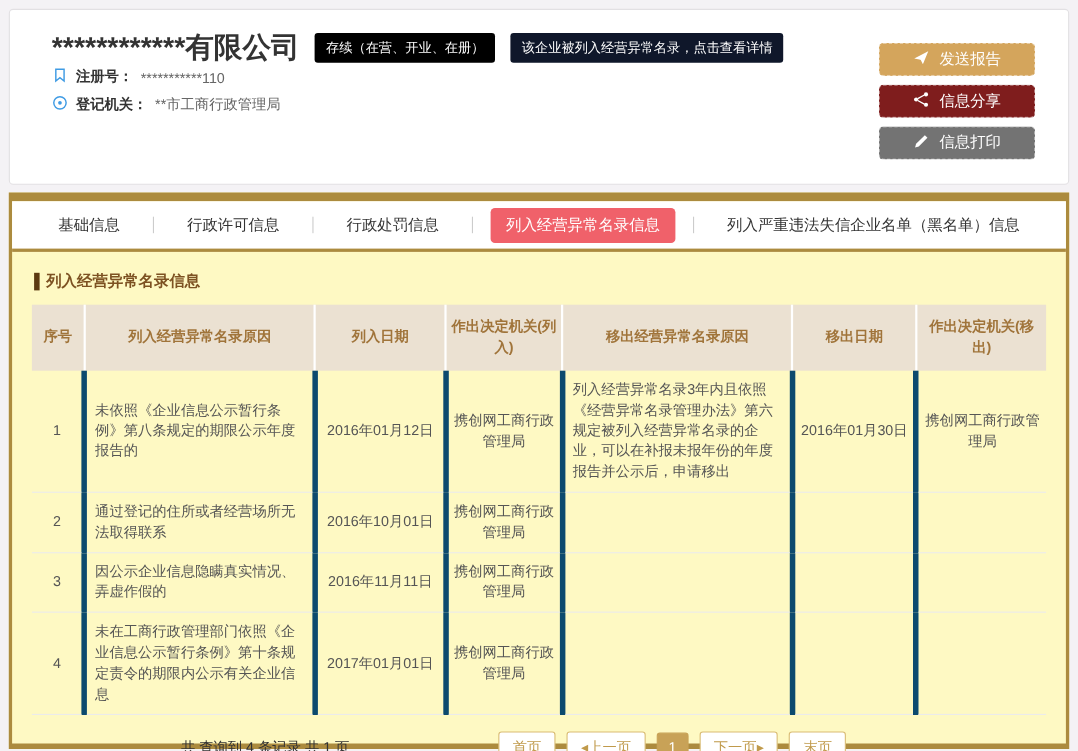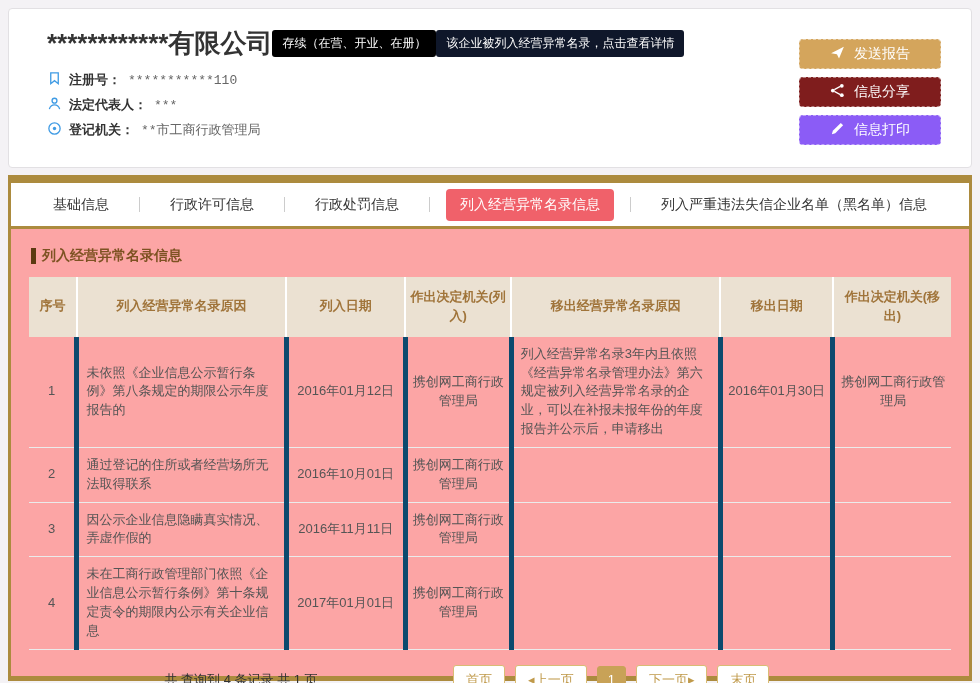--- a/index.html
+++ b/index.html
@@ -13,46 +13,46 @@
   
   .header-card {
     position: relative;
     margin: 8px 8px 0;
     height: 160px;
     background: #fff;
     border: 1px solid #e2e0e3;
     border-radius: 4px;
     padding: 20px 30px 0 38px;
   }
-  .title-row { display: flex; align-items: center; }
+  .title-row { display: flex; align-items: center; gap: 14px; }
   .company-name { font-size: 26px; font-weight: bold; color: #333; line-height: 1.1; }
   .badge { font-size: 12px; color: #fff; padding: 5px 10px; border-radius: 3px; white-space: nowrap; }
   .badge-blue { background: #000000; }
   .badge-red  { background: #0f172a; cursor: pointer; }
-  .info-list { margin-top: 10px; }
+  .info-list { }
   .info-row { display: flex; align-items: center; height: 25px; font-size: 13px; gap: 7px; }
   .info-row svg { width: 15px; height: 15px; flex: none; }
   .info-label { color: #333; font-weight: bold; }
-  .info-value { color: #666; font-family: Liberation Mono, monospace; }
+  .info-value { color: #666; }
   .actions { position: absolute; right: 30px; top: 30px; width: 142px; display: flex; flex-direction: column; gap: 8px; }
   .action-btn {
     height: 30px; border-radius: 4px; color: #fff; font-size: 14px;
     display: flex; align-items: center; justify-content: center; gap: 9px;
     border: 1px dashed rgba(255,255,255,.45); cursor: pointer;
   }
   .action-btn svg { width: 15px; height: 15px; }
   .btn-send  { background: #d4a55c; }
   .btn-share { background: #7f1d1d; }
-  .btn-print { background: #8b5cf6; }
+  .btn-print { background: #737373; }
 
   
   .main-frame {
     margin: 7px 8px 0;
     height: 506px;
-    background: #fca5a5;
+    background: #fef9c3;
     border: 3px solid #ac8b3e;
     border-top-width: 8px;
     border-bottom-width: 5px;
   }
   .tab-bar {
     display: flex; align-items: center; justify-content: space-between;
     height: 46px; padding: 0 28px;
     border-bottom: 3px solid #ac8b3e; background: #fff;
   }
   .tab { font-size: 14px; color: #333; cursor: pointer; padding: 7px 14px; white-space: nowrap; }
@@ -103,30 +103,20 @@
 
   <div class="info-list">
     <div class="info-row">
       <span>
         <svg viewBox="0 0 16 16" fill="none" stroke="#3f9be4" stroke-width="1.4">
             <path d="M4 2h8v11.5L8 10.3 4 13.5z"></path>
           </svg>
       </span>
       <span class="info-label">注册号：</span>
       <span class="info-value">***********110</span>
-    </div>
-    <div class="info-row">
-      <span>
-        <svg viewBox="0 0 16 16" fill="none" stroke="#3f9be4" stroke-width="1.4">
-            <circle cx="8" cy="5" r="2.6"></circle>
-            <path d="M2.5 14c.8-3 2.7-4.5 5.5-4.5s4.7 1.5 5.5 4.5"></path>
-          </svg>
-      </span>
-      <span class="info-label">法定代表人：</span>
-      <span class="info-value">***</span>
     </div>
     <div class="info-row">
       <span>
         <svg viewBox="0 0 16 16" fill="none" stroke="#3f9be4" stroke-width="1.4">
             <circle cx="8" cy="8" r="6"></circle>
             <circle cx="8" cy="8" r="1.8" fill="#3f9be4" stroke="none"></circle>
           </svg>
       </span>
       <span class="info-label">登记机关：</span>
       <span class="info-value">**市工商行政管理局</span>

